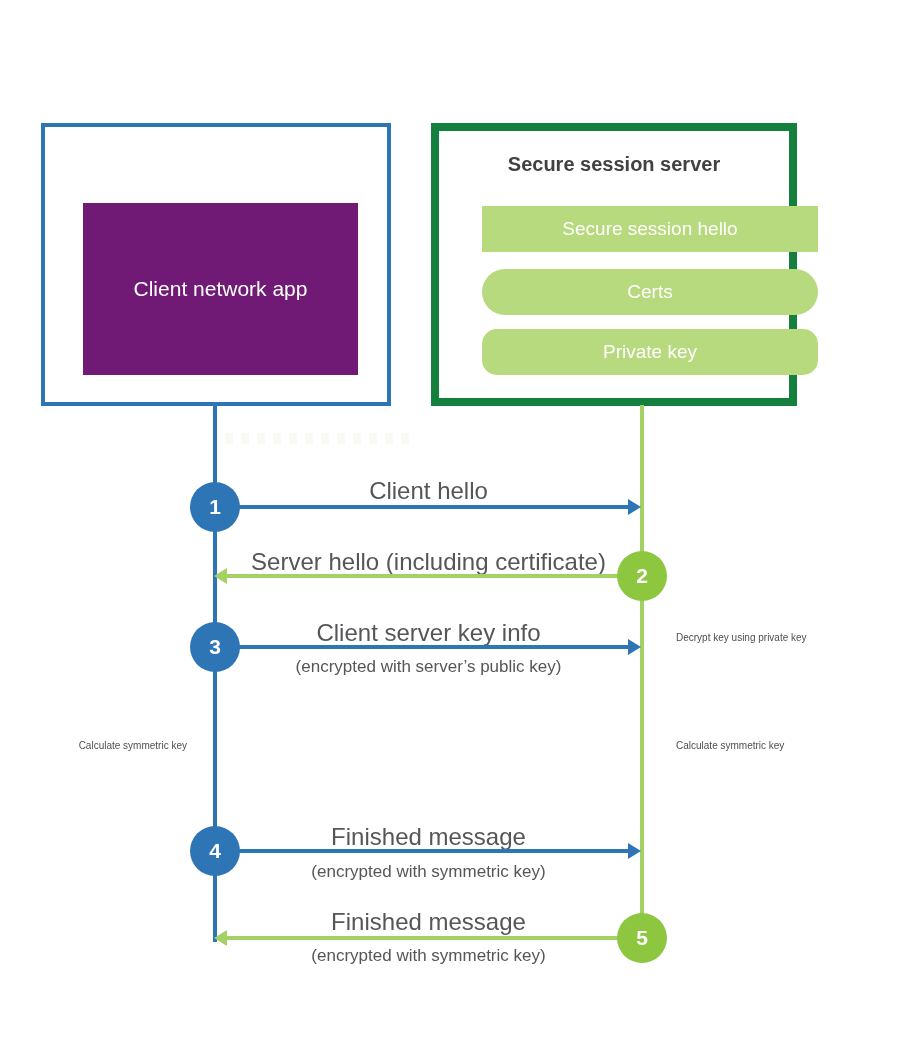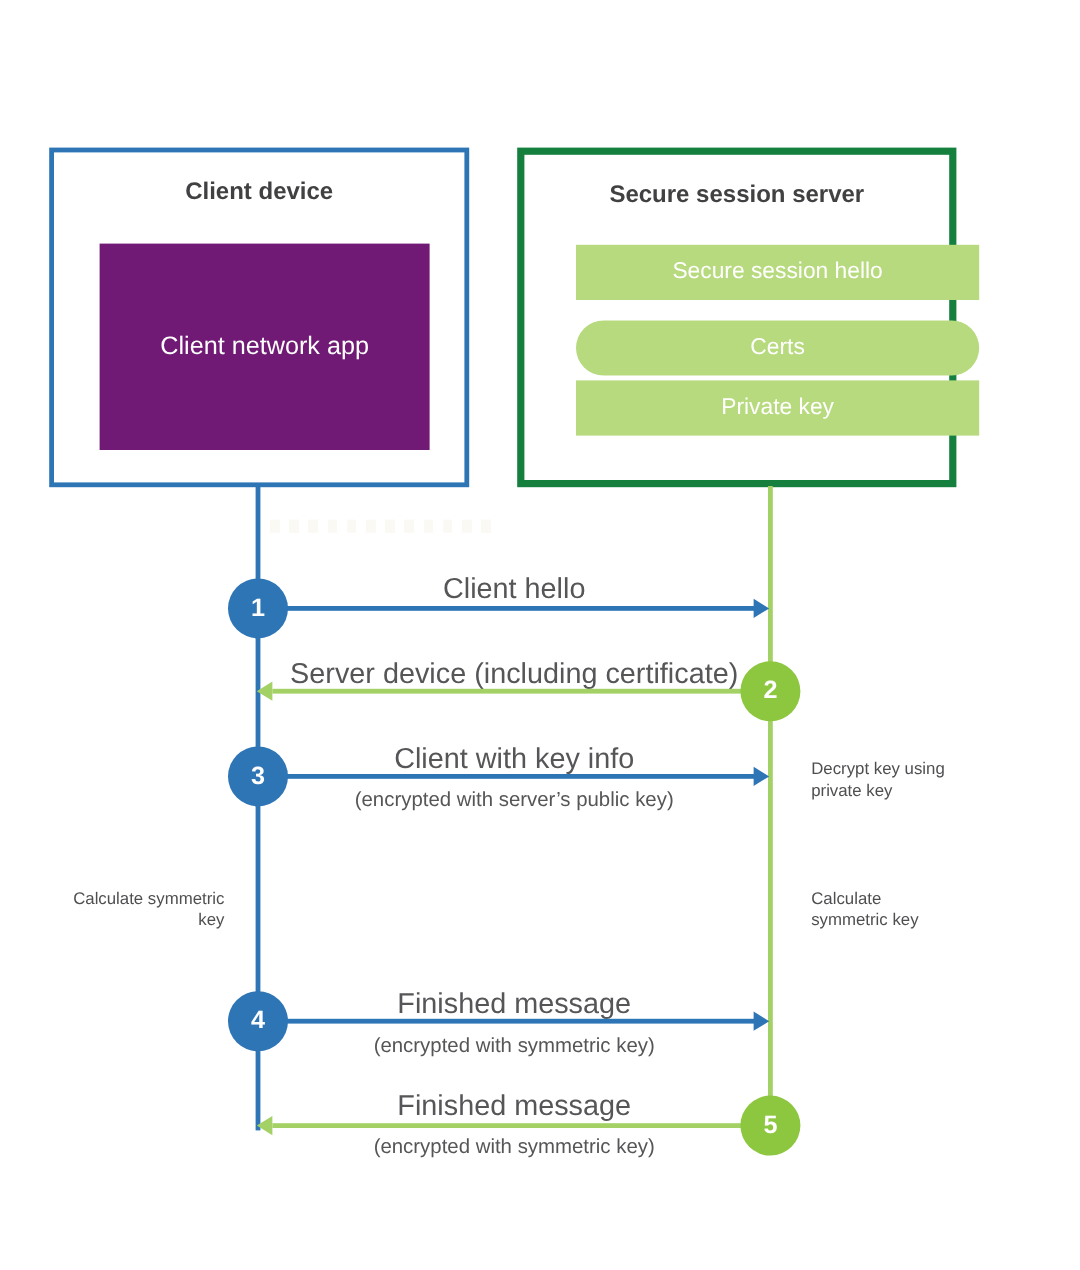--- a/index.html
+++ b/index.html
@@ -8,37 +8,37 @@
     font-family:"Liberation Sans","DejaVu Sans",sans-serif;
   }
   .abs{position:absolute;}
   
   .page-title{
     left:36px;top:28px;font-size:27px;font-weight:300;color:#6d6e71;letter-spacing:.3px;
   }
   
   .actor-box{background:#fff;box-sizing:border-box;}
   .client-box{left:41px;top:123px;width:350px;height:283px;border:4px solid #2e75b6;}
-  .server-box{left:431px;top:123px;width:366px;height:283px;border:6px solid #15803d;}
+  .server-box{left:431px;top:123px;width:366px;height:283px;border:8px solid #15803d;}
   .actor-title{
     position:absolute;left:0;right:0;top:22px;text-align:center;
     font-size:20px;font-weight:bold;color:#414042;
   }
   .app-box{
     position:absolute;left:38px;top:76px;width:275px;height:172px;background:#701a75;
     display:flex;align-items:center;justify-content:center;
   }
   .app-box span{
     color:#ffffff;font-size:21px;text-align:center;max-width:180px;line-height:1.35;
   }
   .module-bar{
     position:absolute;left:43px;width:336px;height:46px;background:#b7da7e;
     color:#ffffff;font-size:19px;text-align:center;line-height:46px;
   }
-  .bar-0{top:75px;} .bar-1{top:138px;border-radius:23px;} .bar-2{top:188px;}
+  .bar-0{top:75px;} .bar-1{top:138px;border-radius:23px;} .bar-2{top:198px;border-radius:15px;}
   
   .lifeline{width:4px;}
   .lifeline-client{left:213px;top:405px;height:537px;background:#2e75b6;}
   .lifeline-server{left:640px;top:405px;height:535px;background:#a3d165;}
   
   .faint-dashes{
     left:225px;top:433px;width:188px;height:11px;
     background:repeating-linear-gradient(90deg,#f7f4ea 0 8px,transparent 8px 16px);
     opacity:.55;
   }
@@ -57,32 +57,31 @@
   .step-blue{background:#2e75b6;}
   .step-green{background:#8dc63f;}
   
   .msg-label{
     left:215px;width:427px;text-align:center;font-size:24px;color:#565659;
   }
   .msg-sublabel{
     left:215px;width:427px;text-align:center;font-size:17px;color:#565659;
   }
   
-  .side-note{font-size:14px;color:#4f4f52;line-height:1.28;}
+  .side-note{font-size:10px;color:#4f4f52;line-height:1.28;}
   .note-left{left:60px;width:127px;text-align:right;}
   .note-right{left:676px;width:135px;text-align:left;}
 </style>
 </head>
 <body>
 
 <div id="stage">
 
 
   <div class="abs actor-box client-box">
-    <div class="actor-title">Client device</div>
     <div class="app-box">
       <span>Client network app</span>
     </div>
   </div>
 
   <div class="abs actor-box server-box">
     <div class="actor-title">Secure session server</div>
     <div class="module-bar bar-0">Secure session hello</div>
     <div class="module-bar bar-1">Certs</div>
     <div class="module-bar bar-2">Private key</div>
@@ -90,26 +89,26 @@
 
   <div class="abs lifeline lifeline-client"></div>
   <div class="abs lifeline lifeline-server"></div>
   <div class="abs faint-dashes"></div>
 
   <div class="abs msg-label" style="top:477px">Client hello</div>
   <div class="abs msg-line blue" style="left:200px;top:505px;width:430px"></div>
   <div class="abs head head-right" style="left:628px;top:499px"></div>
   <div class="abs step-circle step-blue" style="left:190px;top:482px">1</div>
 
-  <div class="abs msg-label" style="top:548px">Server device (including certificate)</div>
+  <div class="abs msg-label" style="top:548px">Server hello (including certificate)</div>
   <div class="abs msg-line green" style="left:227px;top:574px;width:428px"></div>
   <div class="abs head head-left" style="left:214px;top:568px"></div>
   <div class="abs step-circle step-green" style="left:617px;top:551px">2</div>
 
-  <div class="abs msg-label" style="top:619px">Client with key info</div>
+  <div class="abs msg-label" style="top:619px">Client server key info</div>
   <div class="abs msg-line blue" style="left:200px;top:645px;width:430px"></div>
   <div class="abs head head-right" style="left:628px;top:639px"></div>
   <div class="abs step-circle step-blue" style="left:190px;top:622px">3</div>
   <div class="abs msg-sublabel" style="top:657px">(encrypted with server’s public key)</div>
   <div class="abs side-note note-right" style="top:632px">Decrypt key using private key</div>
 
   <div class="abs side-note note-left" style="top:740px">Calculate symmetric key</div>
   <div class="abs side-note note-right" style="top:740px;width:120px">Calculate symmetric key</div>
 
   <div class="abs msg-label" style="top:823px">Finished message</div>

